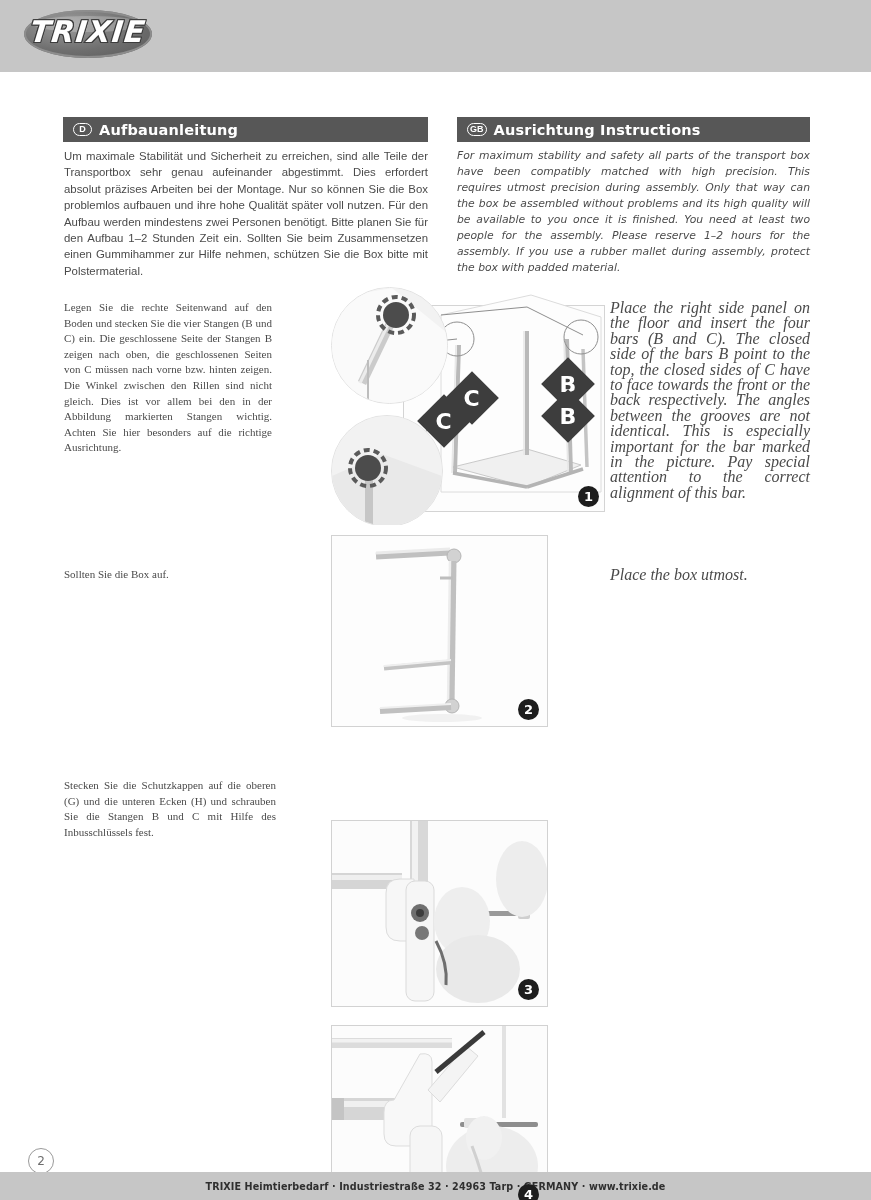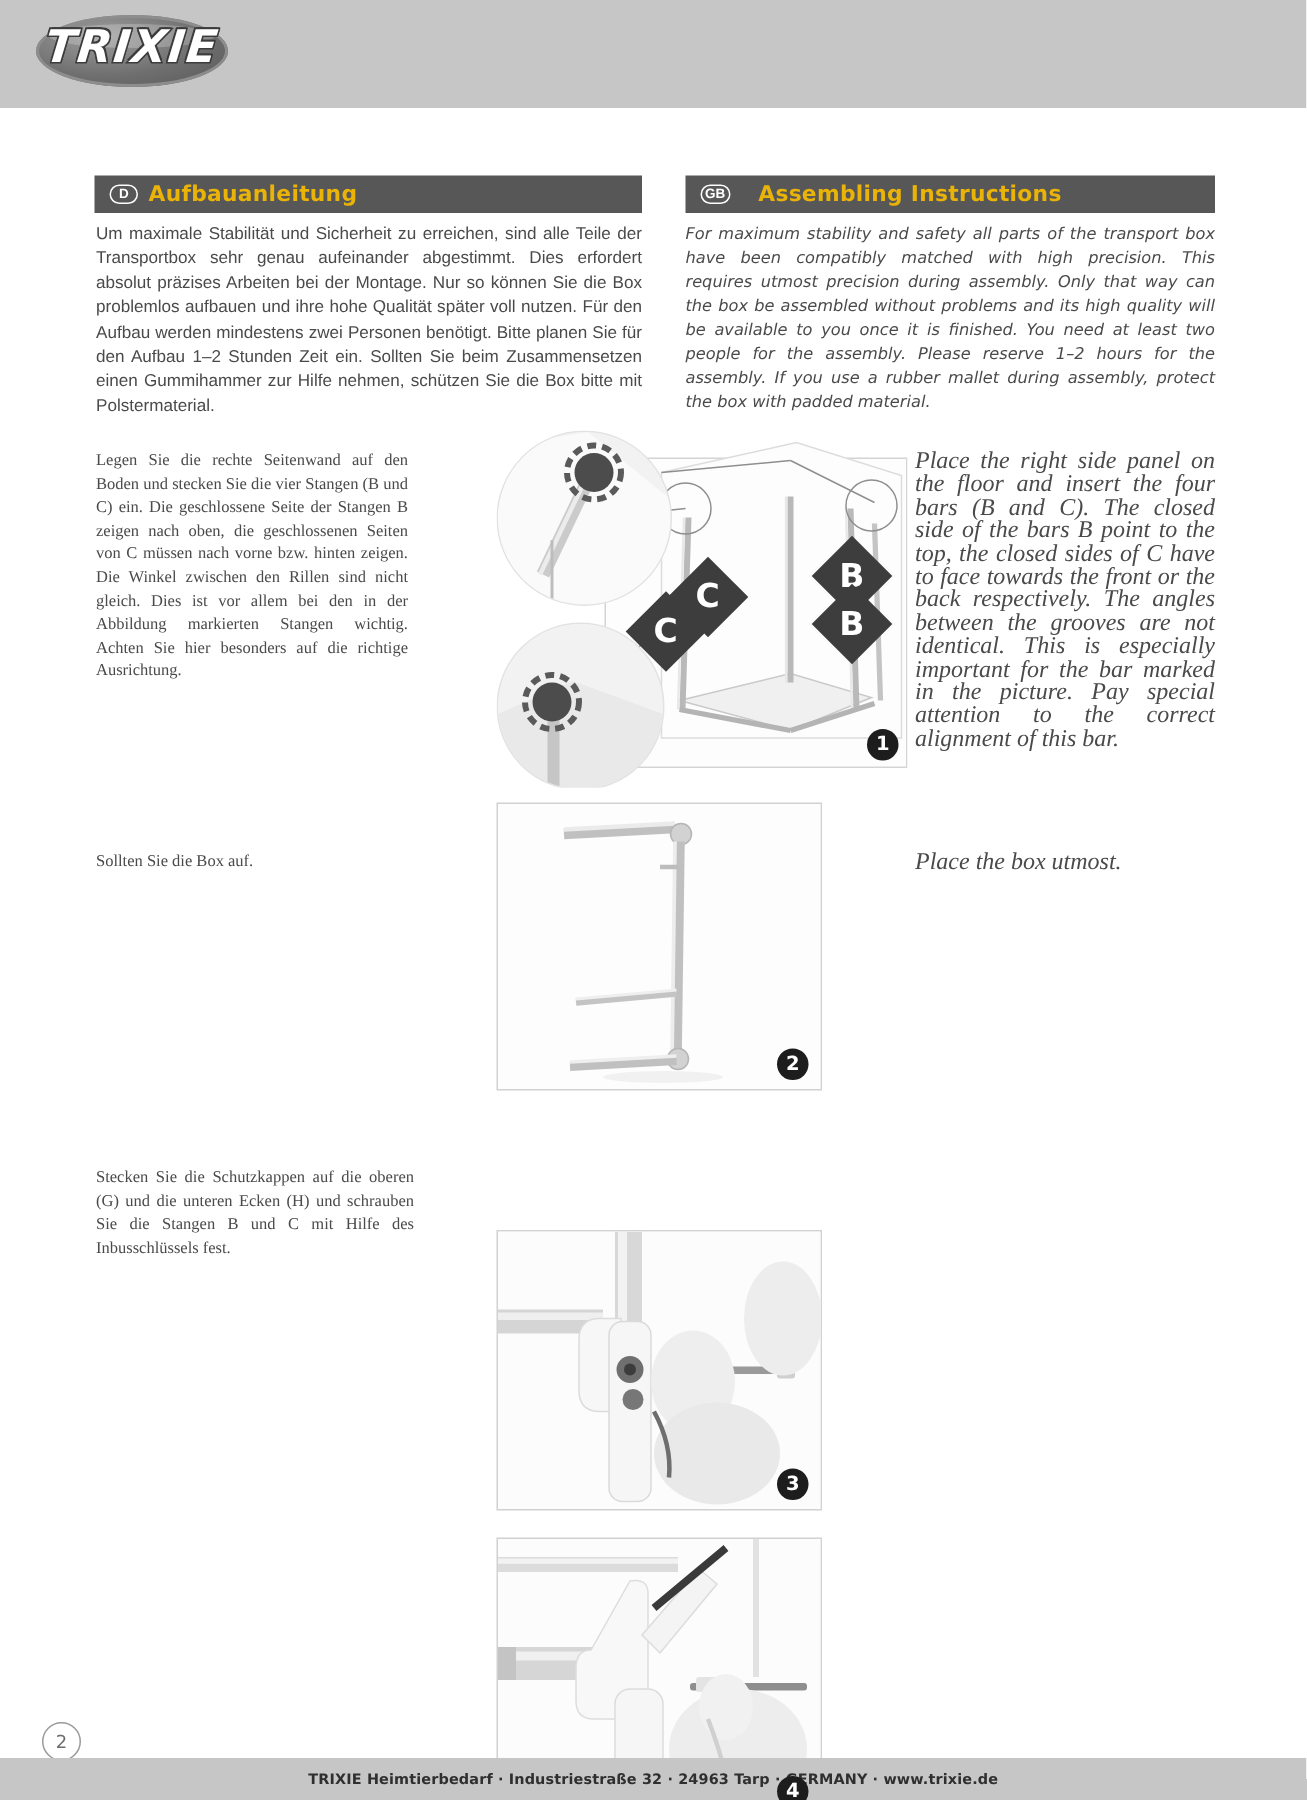--- a/index.html
+++ b/index.html
@@ -40,30 +40,30 @@
 
   
   .page{position:absolute;left:0;top:72px;width:871px;height:1100px;background:#fff;}
 
   
   .sec-head{
     position:absolute;height:25px;background:#575757;
     display:flex;align-items:center;padding-left:10px;box-sizing:border-box;
   }
   .sec-head.left{left:63px;top:45px;width:365px;}
-  .sec-head.right{left:457px;top:45px;width:353px;gap:12px;}
+  .sec-head.right{left:457px;top:45px;width:353px;}
   .flag{
     display:inline-flex;align-items:center;justify-content:center;
     min-width:19px;height:13px;border:1.5px solid #ffffff;border-radius:7px;
     color:#ffffff;font-size:9px;font-weight:bold;line-height:1;
     padding:0 2px;margin-right:7px;box-sizing:border-box;
     font-family:"Liberation Sans", sans-serif;
   }
   .sec-title{
-    color:#eab308;font-size:14.5px;font-weight:bold;
+    color:#ffffff;font-size:14.5px;font-weight:bold;
     font-family:"DejaVu Sans", sans-serif;letter-spacing:.2px;
   }
 
   
   .intro{
     position:absolute;top:76px;font-size:11.4px;line-height:16.4px;
     color:#4a4a4a;text-align:justify;
   }
   .intro.left{left:64px;width:364px;font-family:Liberation Sans, sans-serif;}
   .intro.right{left:457px;width:353px;font-family:"DejaVu Sans", sans-serif;font-style:italic;font-size:10.8px;line-height:16px;}
@@ -142,21 +142,21 @@
 
 <div class="page">
 
   <div class="sec-head left">
     <span class="flag">D</span>
     <span class="sec-title">Aufbauanleitung</span>
   </div>
 
   <div class="sec-head right">
     <span class="flag">GB</span>
-    <span class="sec-title">Assembling Instructions</span>
+    <span class="sec-title">Ausrichtung Instructions</span>
   </div>
 
   <div class="intro left">Um maximale Stabilität und Sicherheit zu erreichen, sind alle Teile der Transportbox sehr genau aufeinander abgestimmt. Dies erfordert absolut präzises Arbeiten bei der Montage. Nur so können Sie die Box problemlos aufbauen und ihre hohe Qualität später voll nutzen. Für den Aufbau werden mindestens zwei Personen benötigt. Bitte planen Sie für den Aufbau 1–2 Stunden Zeit ein. Sollten Sie beim Zusammensetzen einen Gummihammer zur Hilfe nehmen, schützen Sie die Box bitte mit Polstermaterial.</div>
   <div class="intro right">For maximum stability and safety all parts of the transport box have been compatibly matched with high precision. This requires utmost precision during assembly. Only that way can the box be assembled without problems and its high quality will be available to you once it is finished. You need at least two people for the assembly. Please reserve 1–2 hours for the assembly. If you use a rubber mallet during assembly, protect the box with padded material.</div>
 
   <div class="step-text de" style="left:64px;top:228px;width:208px;">Legen Sie die rechte Seitenwand auf den Boden und stecken Sie die vier Stangen (B und C) ein. Die geschlossene Seite der Stangen B zeigen nach oben, die geschlossenen Seiten von C müssen nach vorne bzw. hinten zeigen. Die Winkel zwischen den Rillen sind nicht gleich. Dies ist vor allem bei den in der Abbildung markierten Stangen wichtig. Achten Sie hier besonders auf die richtige Ausrichtung.</div>
   <div class="step-text en" style="left:610px;top:228px;width:200px;">Place the right side panel on the floor and insert the four bars (B and C). The closed side of the bars B point to the top, the closed sides of C have to face towards the front or the back respectively. The angles between the grooves are not identical. This is especially important for the bar marked in the picture. Pay special attention to the correct alignment of this bar.</div>
 
   <div id="fig1" class="fig">
     <div class="fig1-frame"></div>

